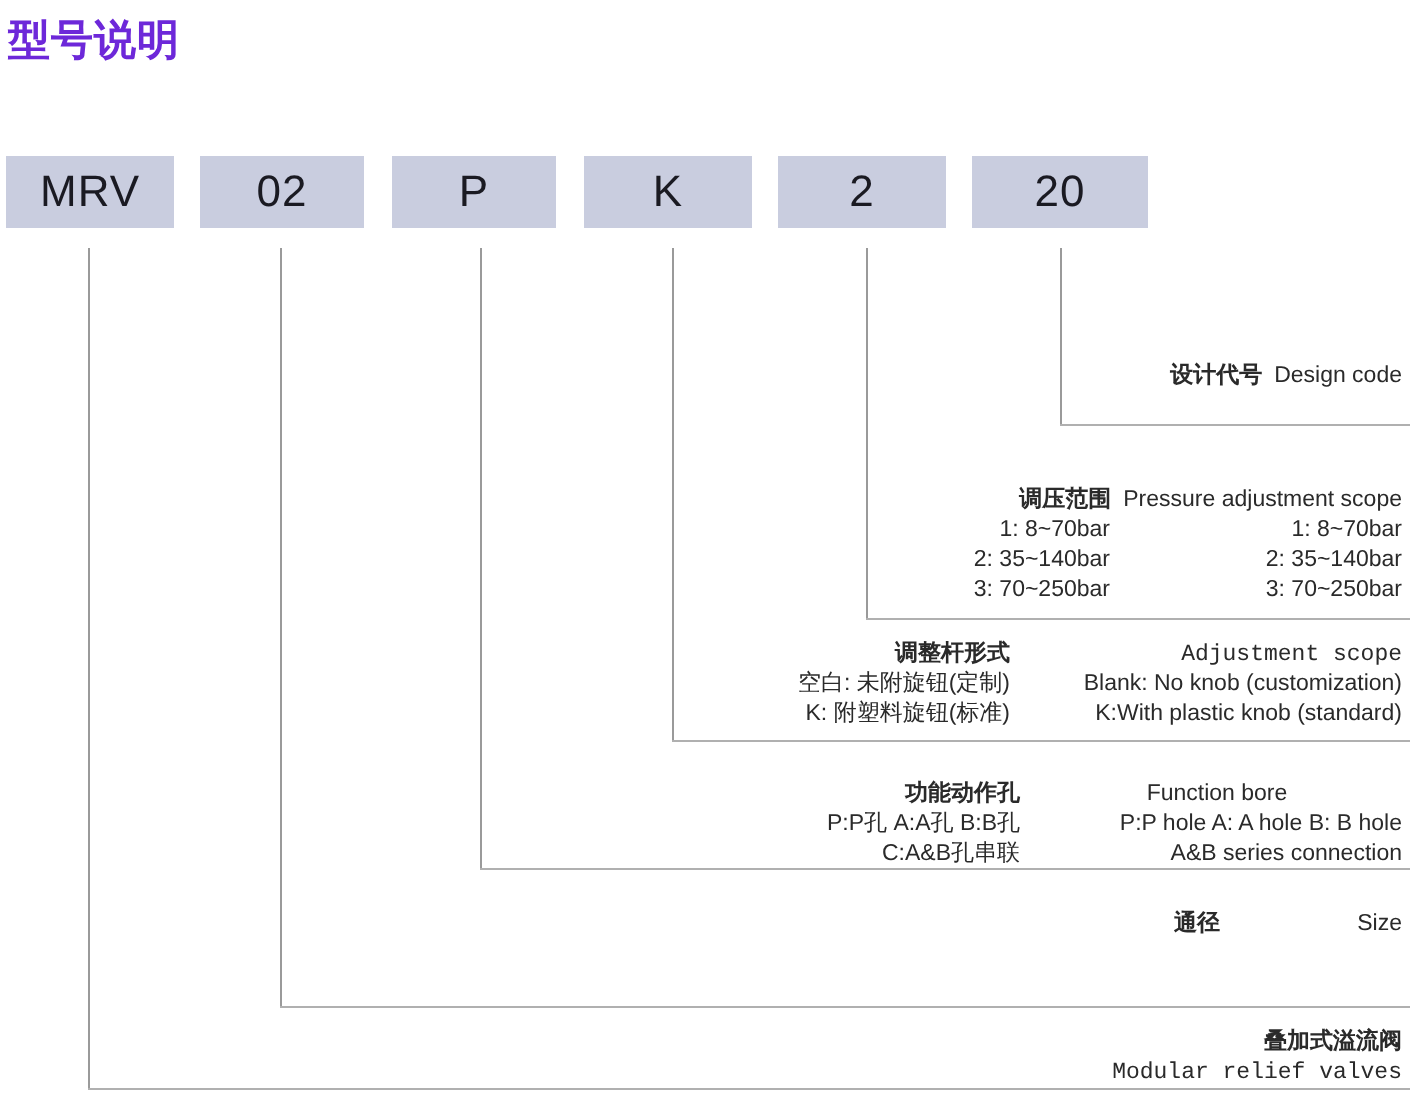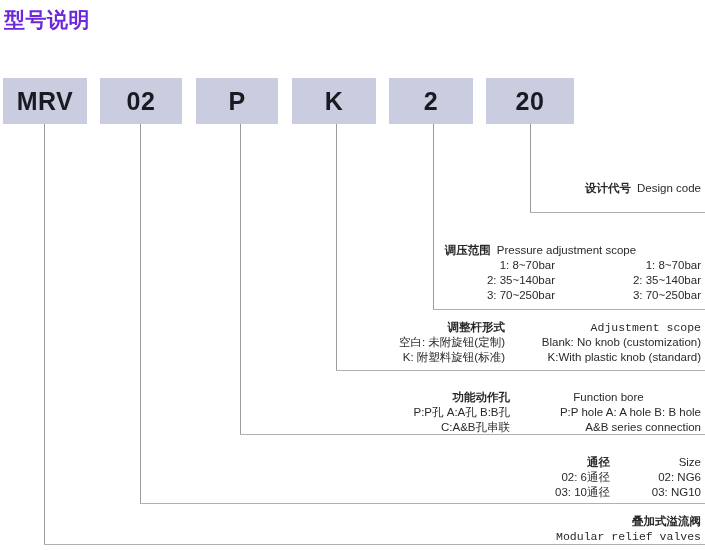--- a/index.html
+++ b/index.html
@@ -12,26 +12,25 @@
     overflow:hidden;
   }
   #page-title{
     position:absolute;left:4px;top:6px;
     font-size:21px;font-weight:bold;letter-spacing:.5px;
     color:#6d28d9;
   }
   
   .code-row{position:absolute;left:0;top:78px;width:705px;height:46px;}
   .code-box{
-    position:absolute;top:0;height:46px;
+    position:absolute;top:0;height:36px;
     background:#c9cddf;
     display:flex;align-items:center;justify-content:center;
-    font-size:25px;color:#1a1a22;
+    font-size:22px;color:#1a1a22;
     letter-spacing:.5px;
-    font-weight:bold;
   }
   
   .leader{position:absolute;}
   .leader .v{
     position:absolute;left:0;top:0;width:1px;height:100%;
     background:#9a9a9a;
   }
   .leader .h{
     position:absolute;left:0;bottom:0;height:1px;
     background:#b0b0b0;
@@ -99,21 +98,21 @@
 <div class="desc" style="left:480px;top:181px;width:221px;">
   <div class="col-cn">
     <span class="row hdr-cn">设计代号</span>
   </div>
   <div class="col-en">
     <span class="row">Design code</span>
   </div>
 </div>
 
 <div class="desc" style="left:380px;top:243px;width:321px;display:block;">
-  <div style="display:flex;justify-content:center;">
+  <div style="display:flex;justify-content:flex-end;">
     <span class="hdr-cn" style="padding-right:6px;">调压范围</span>
     <span>Pressure adjustment scope</span>
   </div>
   <div style="display:flex;">
     <div style="width:175px;text-align:right;padding-right:6px;">
       <span class="row">1: 8~70bar</span>
       <span class="row">2: 35~140bar</span>
       <span class="row">3: 70~250bar</span>
     </div>
     <div style="width:140px;text-align:right;">
@@ -156,28 +155,18 @@
       <span class="row">A&amp;B series connection</span>
     </div>
   </div>
 </div>
 
 <div class="desc" style="left:460px;top:455px;width:241px;display:block;">
   <div style="display:flex;">
     <span class="hdr-cn" style="width:150px;text-align:right;padding-right:6px;">通径</span>
     <span style="width:85px;text-align:right;">Size</span>
   </div>
-  <div style="display:flex;">
-    <div style="width:150px;text-align:right;padding-right:6px;">
-      <span class="row">02: 6通径</span>
-      <span class="row">03: 10通径</span>
-    </div>
-    <div style="width:85px;text-align:right;">
-      <span class="row">02: NG6</span>
-      <span class="row">03: NG10</span>
-    </div>
-  </div>
 </div>
 
 <div class="desc" style="left:440px;top:514px;width:261px;display:block;text-align:right;font-family:Liberation Mono, monospace;">
   <span class="row hdr-cn">叠加式溢流阀</span>
   <span class="row">Modular relief valves</span>
 </div>
 
 </body></html>

